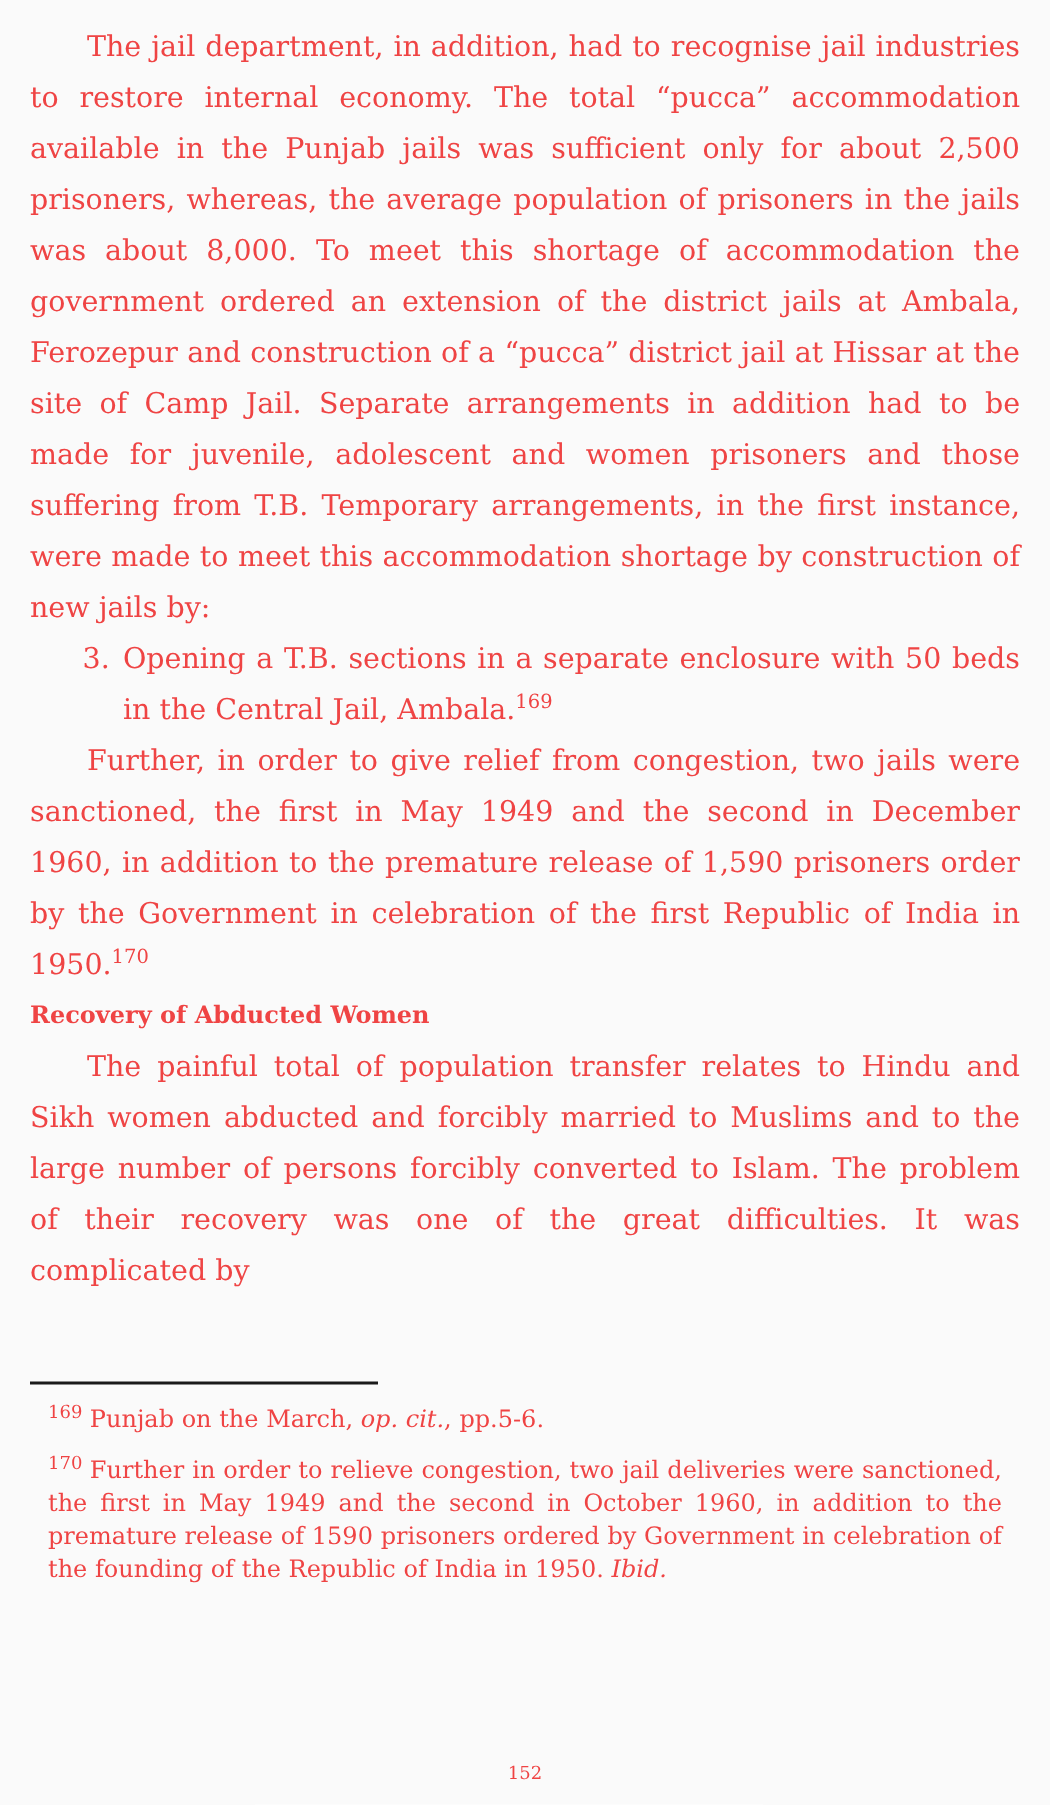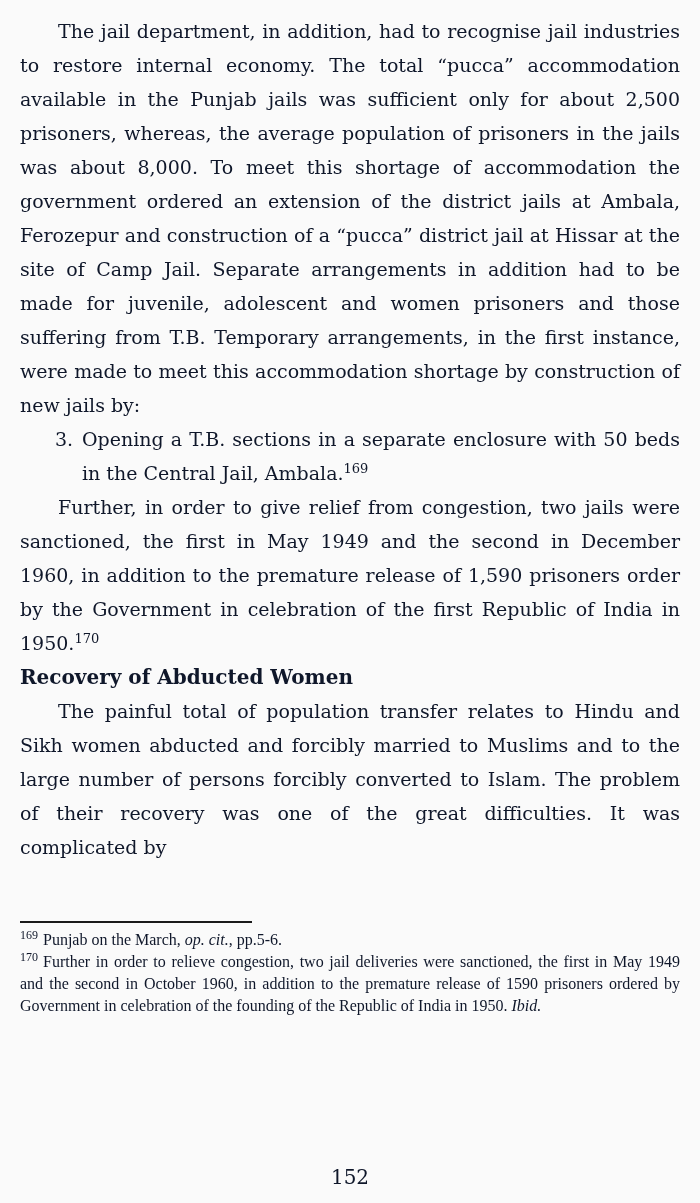--- a/index.html
+++ b/index.html
@@ -2,21 +2,21 @@
 <html><head>
 <meta charset="utf-8">
 <style>
   html, body { margin: 0; padding: 0; }
   .page {
     position: relative;
     width: 700px;
     height: 1203px;
     box-sizing: border-box;
     background: #fafafa;
-    color: #0f172a;
+    color: #ef4444;
     font-family: "DejaVu Serif", "Liberation Serif", serif;
     padding: 14px 20px 0 20px;
     overflow: hidden;
   }
   .para {
     margin: 0;
     font-size: 19px;
     line-height: 34px;
     text-align: justify;
   }
@@ -28,55 +28,54 @@
     padding-left: 62px;
     text-indent: -27px;
   }
   .list-num {
     display: inline-block;
     width: 27px;
     text-indent: 0;
   }
   .heading {
     margin: 0;
-    font-size: 20px;
+    font-size: 16px;
     line-height: 34px;
     font-weight: bold;
     text-align: left;
   }
   sup.ref {
     font-size: 13px;
     line-height: 0;
     vertical-align: super;
   }
   .fn-rule {
     width: 232px;
     height: 0;
     border-top: 2px solid #1a1a1a;
     margin: 57px 0 6px 0;
   }
   .footnote {
-    margin: 0;
+    margin: 12px;
     font-size: 16px;
     line-height: 22px;
     text-align: justify;
-    font-family: Liberation Serif, serif;
   }
   .footnote sup.ref {
     font-size: 12px;
     margin-right: 5px;
   }
   .footnote i { font-style: italic; }
   .page-number {
     position: absolute;
     left: 0;
     right: 0;
     bottom: 14px;
     text-align: center;
-    font-size: 20px;
+    font-size: 12px;
   }
 </style>
 </head>
 <body>
 
 <div class="page">
 
   <p class="para indent">
     <span>The jail department, in addition, had to recognise jail industries to restore internal economy. The total “pucca” accommodation available in the Punjab jails was sufficient only for about 2,500 prisoners, whereas, the average population of prisoners in the jails was about 8,000. To meet this shortage of accommodation the government ordered an extension of the district jails at Ambala, Ferozepur and construction of a “pucca” district jail at Hissar at the site of Camp Jail. Separate arrangements in addition had to be made for juvenile, adolescent and women prisoners and those suffering from T.B. Temporary arrangements, in the first instance, were made to meet this accommodation shortage by construction of new jails by:</span>
   </p>

